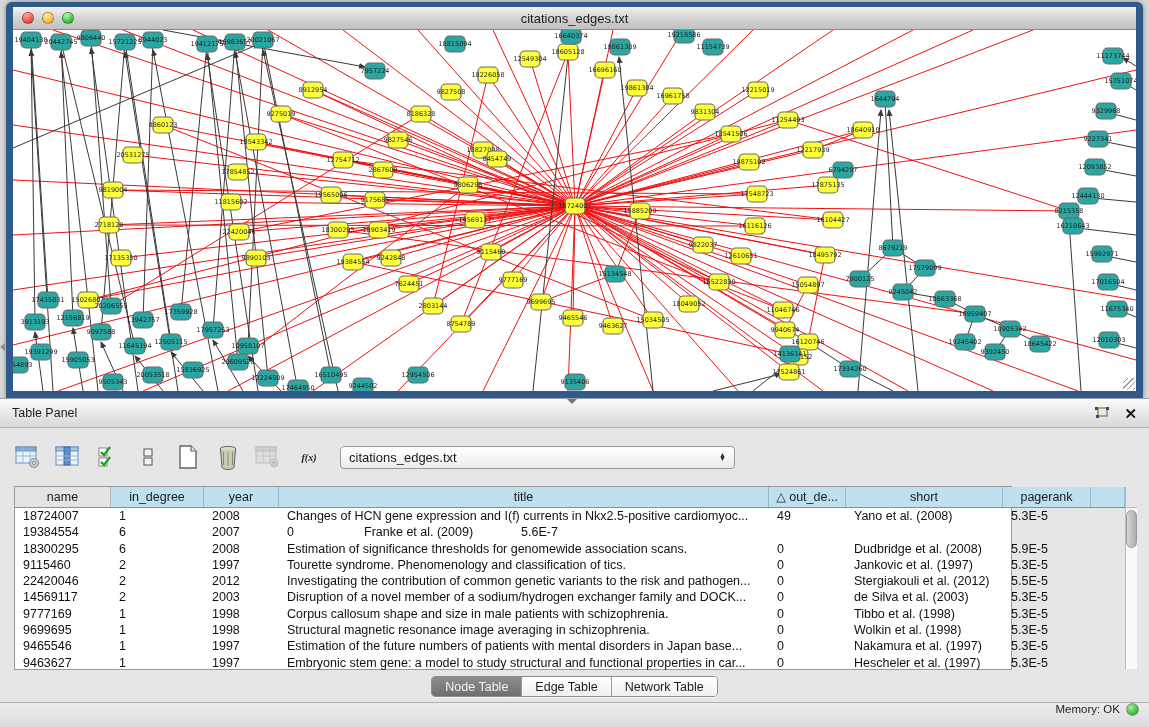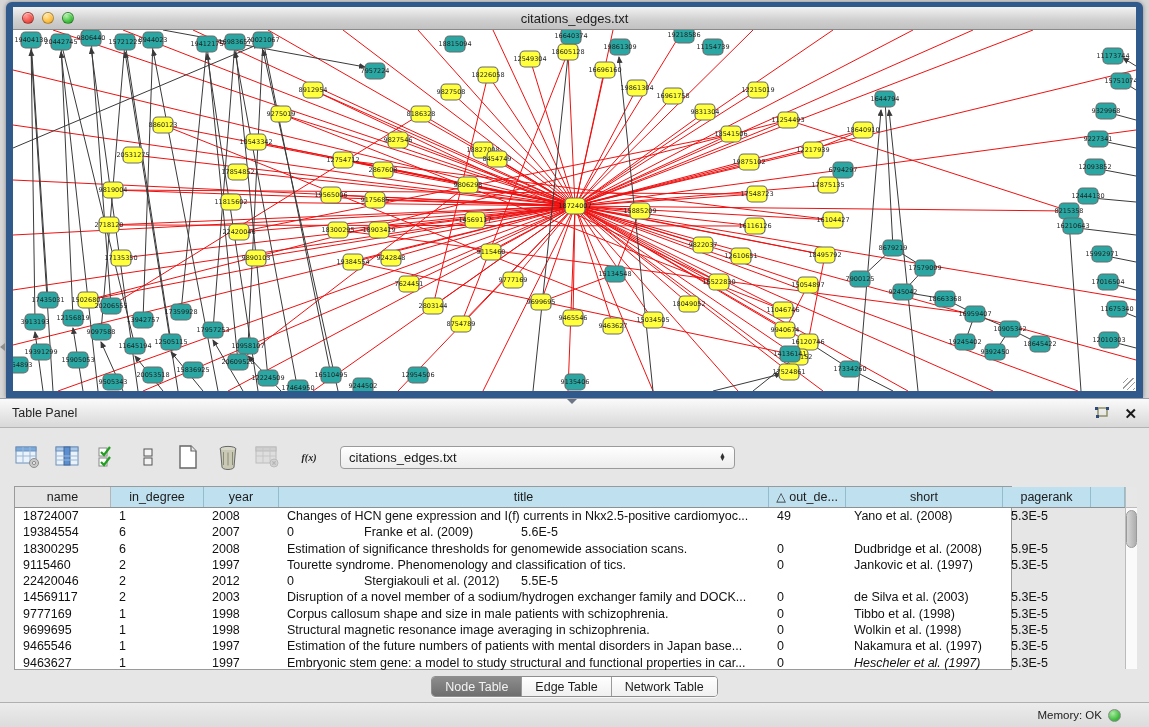--- a/index.html
+++ b/index.html
@@ -69,21 +69,21 @@
   #tp-tabs { height:32px; display:flex; align-items:center; justify-content:center; }
   #seg { display:inline-flex; height:21px; border:1px solid #8e8e8e; border-radius:4px;
     overflow:hidden; background:#fff; box-shadow:0 1px 0 rgba(255,255,255,.7); }
   .seg-btn { font-size:12.5px; color:#1c1c1c; padding:0 13px; line-height:20px;
     background:linear-gradient(#ffffff,#f0f0f0); border-right:1px solid #9a9a9a; cursor:default; }
   .seg-btn:last-child { border-right:none; }
   .seg-btn.active { background:linear-gradient(#8d8d8d,#6e6e6e); color:#f3f3f3; }
 
   #status-bar { position:absolute; left:0; bottom:0; width:1149px; height:25px;
     background:linear-gradient(#ececec,#dcdcdc); border-top:1px solid #b0b0b0;
-    display:flex; align-items:center; justify-content:flex-end; padding:0 28px; gap:6px; }
+    display:flex; align-items:flex-start; justify-content:flex-end; padding:0 10px; gap:6px; }
   #memory-label { font-size:11.5px; color:#222; }
   #memory-dot { width:13px; height:13px; border-radius:50%; border:1px solid #8a8a8a;
     background:radial-gradient(circle at 35% 30%, #a8eda0, #3dbb3d 65%, #2e9c2e); }
 </style>
 </head>
 <body>
 
 <div id="app">
 
   <div id="net-window">
@@ -932,21 +932,21 @@
               <div class="cell" style="width: 157px;">Yano et al. (2008)</div>
               <div class="cell" style="width: 88px;">5.3E-5</div>
               <div class="cell" style="width: 34px;"></div>
             </div>
             <div class="grid-row">
               <div class="cell" style="width: 96px;">19384554</div>
               <div class="cell" style="width: 93px;">6</div>
               <div class="cell" style="width: 75px;">2007</div>
               <div class="cell" style="width: 77px;">0</div>
               <div class="cell" style="width: 157px;">Franke et al. (2009)</div>
-              <div class="cell" style="width: 88px;">5.6E-5</div>
+              <div class="cell" style="width: 88px;">5.6E-7</div>
               <div class="cell" style="width: 34px;"></div>
             </div>
             <div class="grid-row">
               <div class="cell" style="width: 96px;">18300295</div>
               <div class="cell" style="width: 93px;">6</div>
               <div class="cell" style="width: 75px;">2008</div>
               <div class="cell" style="width: 490px;">Estimation of significance thresholds for genomewide association scans.</div>
               <div class="cell" style="width: 77px;">0</div>
               <div class="cell" style="width: 157px;">Dudbridge et al. (2008)</div>
               <div class="cell" style="width: 88px;">5.9E-5</div>
@@ -959,20 +959,21 @@
               <div class="cell" style="width: 490px;">Tourette syndrome. Phenomenology and classification of tics.</div>
               <div class="cell" style="width: 77px;">0</div>
               <div class="cell" style="width: 157px;">Jankovic et al. (1997)</div>
               <div class="cell" style="width: 88px;">5.3E-5</div>
               <div class="cell" style="width: 34px;"></div>
             </div>
             <div class="grid-row">
               <div class="cell" style="width: 96px;">22420046</div>
               <div class="cell" style="width: 93px;">2</div>
               <div class="cell" style="width: 75px;">2012</div>
+              <div class="cell" style="width: 490px;">Investigating the contribution of common genetic variants to the risk and pathogen...</div>
               <div class="cell" style="width: 77px;">0</div>
               <div class="cell" style="width: 157px;">Stergiakouli et al. (2012)</div>
               <div class="cell" style="width: 88px;">5.5E-5</div>
               <div class="cell" style="width: 34px;"></div>
             </div>
             <div class="grid-row">
               <div class="cell" style="width: 96px;">14569117</div>
               <div class="cell" style="width: 93px;">2</div>
               <div class="cell" style="width: 75px;">2003</div>
               <div class="cell" style="width: 490px;">Disruption of a novel member of a sodium/hydrogen exchanger family and DOCK...</div>
@@ -1010,21 +1011,21 @@
               <div class="cell" style="width: 157px;">Nakamura et al. (1997)</div>
               <div class="cell" style="width: 88px;">5.3E-5</div>
               <div class="cell" style="width: 34px;"></div>
             </div>
             <div class="grid-row">
               <div class="cell" style="width: 96px;">9463627</div>
               <div class="cell" style="width: 93px;">1</div>
               <div class="cell" style="width: 75px;">1997</div>
               <div class="cell" style="width: 490px;">Embryonic stem gene: a model to study structural and functional properties in car...</div>
               <div class="cell" style="width: 77px;">0</div>
-              <div class="cell" style="width: 157px; font-style: italic;">Hescheler et al. (1997)</div>
+              <div class="cell" style="width: 157px;">Hescheler et al. (1997)</div>
               <div class="cell" style="width: 88px;">5.3E-5</div>
               <div class="cell" style="width: 34px;"></div>
             </div>
           </div>
       </div>
       <div id="vscroll">
         <div id="vscroll-corner"></div>
         <div id="vscroll-thumb"></div>
       </div>
     </div>

